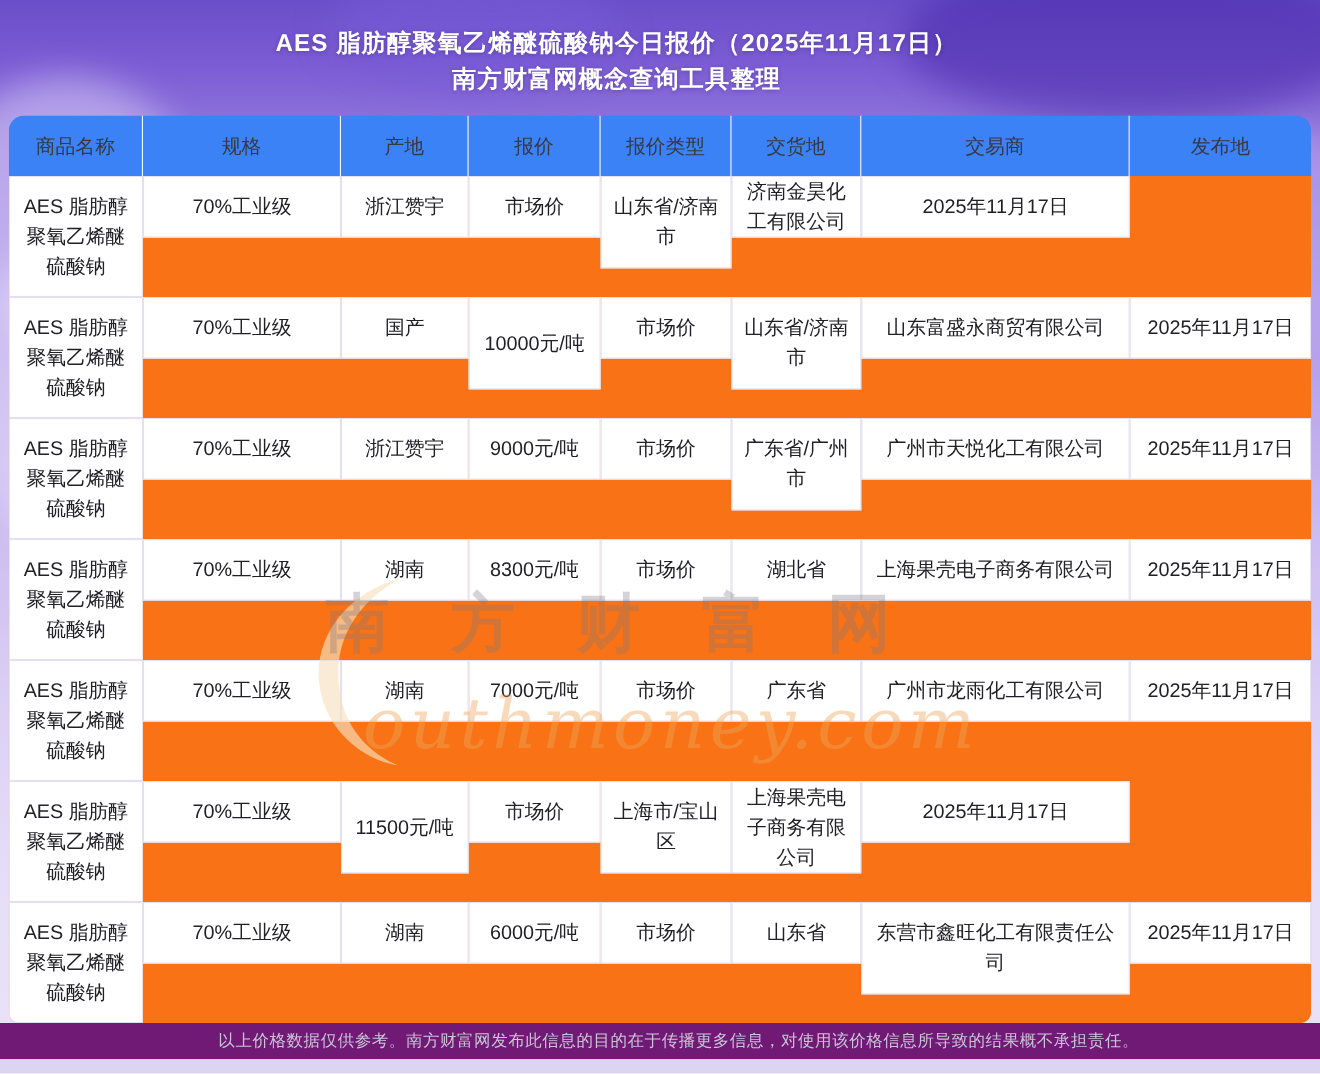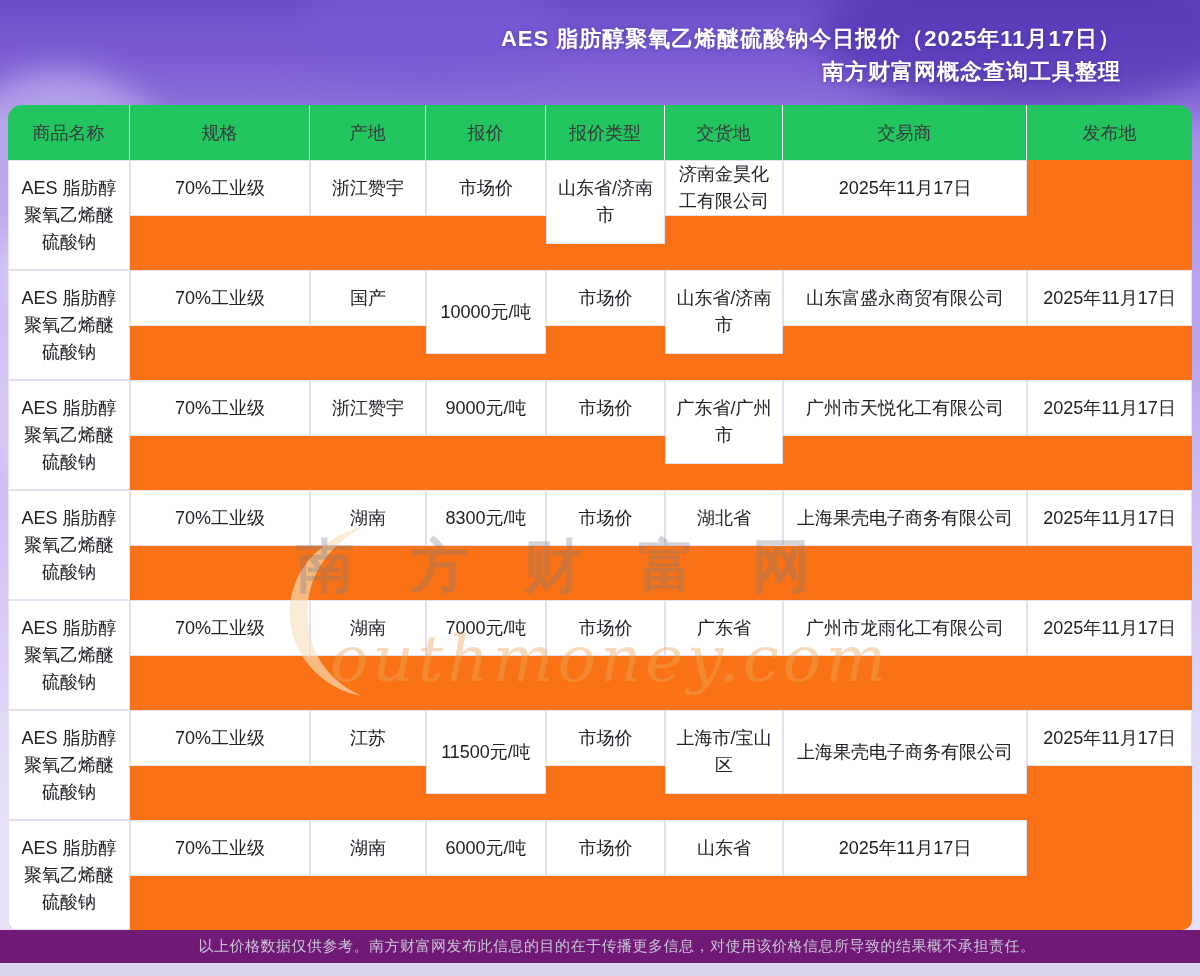--- a/index.html
+++ b/index.html
@@ -9,29 +9,29 @@
     background:linear-gradient(180deg,#6a4ec9 0%,#7c5cd4 6%,#9177dd 13%,#a78fe5 24%,#bda9ec 38%,#cfc0f1 52%,#ddd2f5 68%,#e7dff8 84%,#e9e2f8 100%);
   }
   
   .blob{position:absolute;border-radius:50%;filter:blur(16px);pointer-events:none;}
   .blob1{left:820px;top:-40px;width:420px;height:150px;background:rgba(72,42,170,0.55);}
   .blob2{left:-60px;top:70px;width:240px;height:240px;background:rgba(214,203,245,0.55);}
   .blob3{left:-30px;top:230px;width:150px;height:260px;background:rgba(233,228,250,0.5);}
   .blob4{left:1100px;top:120px;width:160px;height:200px;background:rgba(196,178,240,0.45);}
   .blob5{left:300px;top:-30px;width:260px;height:110px;background:rgba(118,90,214,0.6);}
 
-  .title-wrap{position:absolute;left:0;top:0;width:1121px;padding-top:22px;text-align:right;z-index:3;}
+  .title-wrap{position:absolute;left:0;top:0;width:1121px;padding-top:22px;text-align:center;z-index:3;}
   .title-line{color:#ffffff;font-size:22px;font-weight:600;line-height:33px;letter-spacing:1px;
     text-shadow:0 1px 4px rgba(40,20,100,0.35);}
 
   .card{position:absolute;left:8px;top:105px;width:1184px;z-index:2;
     border-radius:14px 14px 10px 10px;overflow:hidden;}
 
   .hrow{display:grid;grid-template-columns:122px 180px 116px 120px 119px 118px 244px 165px;
-    height:55px;background:#22c55e;}
+    height:55px;background:#3b82f6;}
   .hcell{display:flex;align-items:center;justify-content:center;
     color:#38383f;font-size:18px;border-right:1px solid #f9f8fd;box-sizing:border-box;}
   .hcell:last-child{border-right:none;}
 
   .trow{display:grid;grid-template-columns:122px 180px 116px 120px 119px 118px 244px 165px;
     height:110px;background:#f97316;}
   .cellwrap{position:relative;box-sizing:border-box;}
   .box{background:#ffffff;border:1px solid #e4e0f2;box-sizing:border-box;
     display:flex;align-items:center;justify-content:center;text-align:center;
     padding:2px 8px;color:#202027;font-size:18px;line-height:27px;width:100%;}
@@ -209,23 +209,20 @@
   </div>
 
   <div class="trow">
     <div class="cellwrap">
         <div class="box hx3">AES 脂肪醇聚氧乙烯醚硫酸钠</div>
       </div>
     <div class="cellwrap">
         <div class="box hx1">70%工业级</div>
       </div>
     <div class="cellwrap">
-        <div class="box hx1">江苏</div>
-      </div>
-    <div class="cellwrap">
         <div class="box hx2">11500元/吨</div>
       </div>
     <div class="cellwrap">
         <div class="box hx1">市场价</div>
       </div>
     <div class="cellwrap">
         <div class="box hx2">上海市/宝山区</div>
       </div>
     <div class="cellwrap">
         <div class="box trader hx2">上海果壳电子商务有限公司</div>
@@ -246,20 +243,23 @@
         <div class="box hx1">湖南</div>
       </div>
     <div class="cellwrap">
         <div class="box hx1">6000元/吨</div>
       </div>
     <div class="cellwrap">
         <div class="box hx1">市场价</div>
       </div>
     <div class="cellwrap">
         <div class="box hx1">山东省</div>
+      </div>
+    <div class="cellwrap">
+        <div class="box trader hx2">东营市鑫旺化工有限责任公司</div>
       </div>
     <div class="cellwrap">
         <div class="box hx1">2025年11月17日</div>
       </div>
   </div>
 </div>
 
 <svg class="watermark wm-crescent" viewBox="0 0 100 180">
   <path d="M78,6 C38,28 18,62 22,102 C25,136 44,162 76,176 C40,170 8,140 4,100 C0,56 32,18 78,6 Z" fill="rgba(246,225,190,0.65)"></path>
 </svg>

